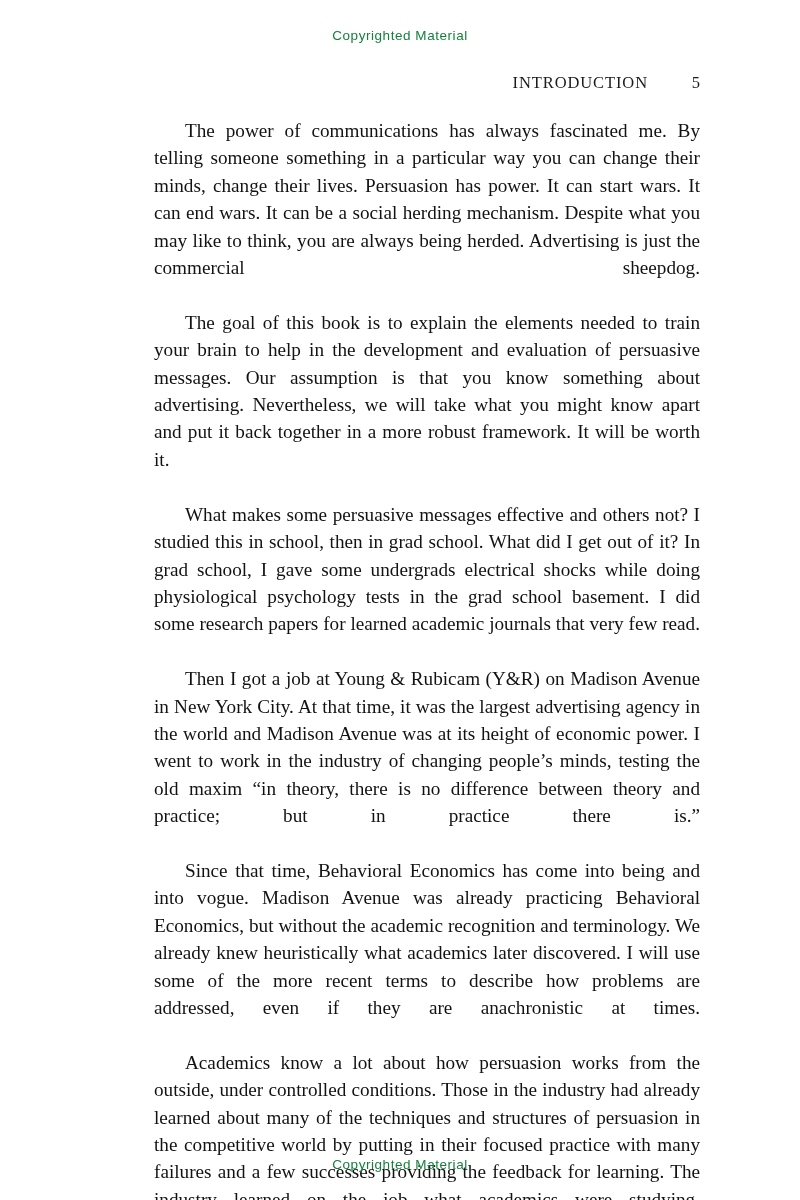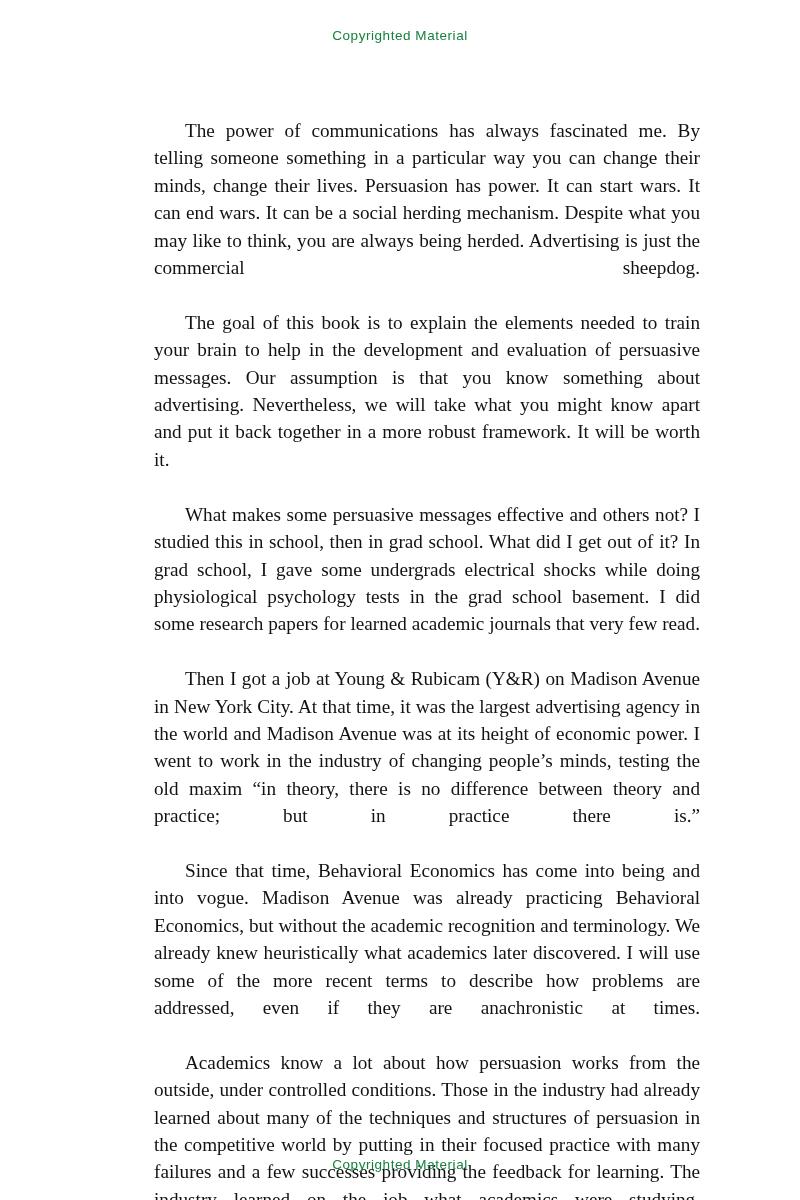--- a/index.html
+++ b/index.html
@@ -90,20 +90,24 @@
     width: 100%;
   }
 </style>
 </head>
 <body>
 
 <div class="page">
 
   <div class="watermark watermark-top">Copyrighted Material</div>
 
+  <div class="running-head">
+    <span class="chapter-name">INTRODUCTION</span>
+    <span class="folio">5</span>
+  </div>
 
   <div class="text-block">
     <p class="body-paragraph">The power of communications has always fascinated me. By telling someone something in a particular way you can change their minds, change their lives. Persuasion has power. It can start wars. It can end wars. It can be a social herding mechanism. Despite what you may like to think, you are always being herded. Advertising is just the commercial sheepdog.</p>
     <p class="body-paragraph">The goal of this book is to explain the elements needed to train your brain to help in the development and evaluation of persuasive messages. Our assumption is that you know something about advertising. Nevertheless, we will take what you might know apart and put it back together in a more robust framework. It will be worth it.</p>
     <p class="body-paragraph">What makes some persuasive messages effective and others not? I studied this in school, then in grad school. What did I get out of it? In grad school, I gave some undergrads electrical shocks while doing physiological psychology tests in the grad school basement. I did some research papers for learned academic journals that very few read.</p>
     <p class="body-paragraph">Then I got a job at Young &amp; Rubicam (Y&amp;R) on Madison Avenue in New York City. At that time, it was the largest advertising agency in the world and Madison Avenue was at its height of economic power. I went to work in the industry of changing people’s minds, testing the old maxim “in theory, there is no difference between theory and practice; but in practice there is.”</p>
     <p class="body-paragraph">Since that time, Behavioral Economics has come into being and into vogue. Madison Avenue was already practicing Behavioral Economics, but without the academic recognition and terminology. We already knew heuristically what academics later discovered. I will use some of the more recent terms to describe how problems are addressed, even if they are anachronistic at times.</p>
     <p class="body-paragraph">Academics know a lot about how persuasion works from the outside, under controlled conditions. Those in the industry had already learned about many of the techniques and structures of persuasion in the competitive world by putting in their focused practice with many failures and a few successes providing the feedback for learning. The industry learned on the job what academics were studying.</p>
   </div>
 

